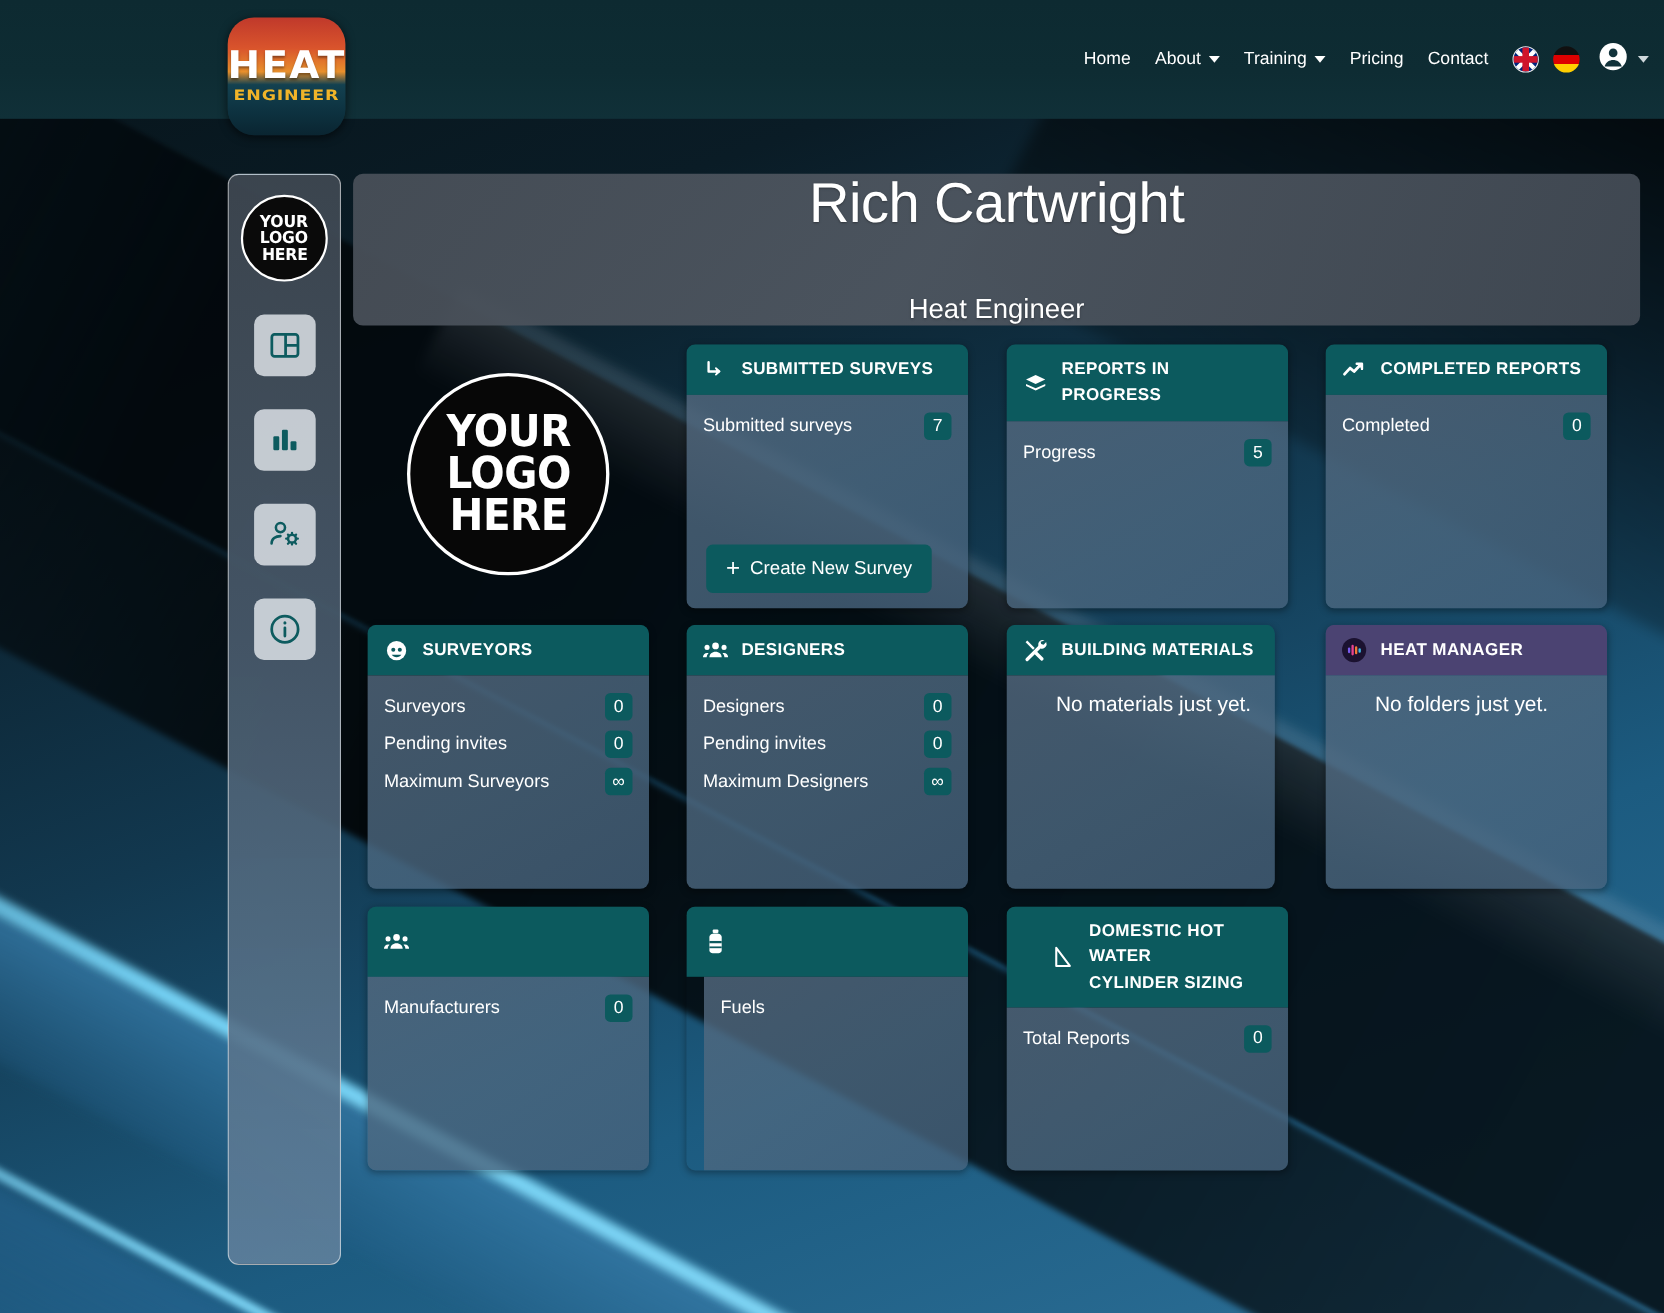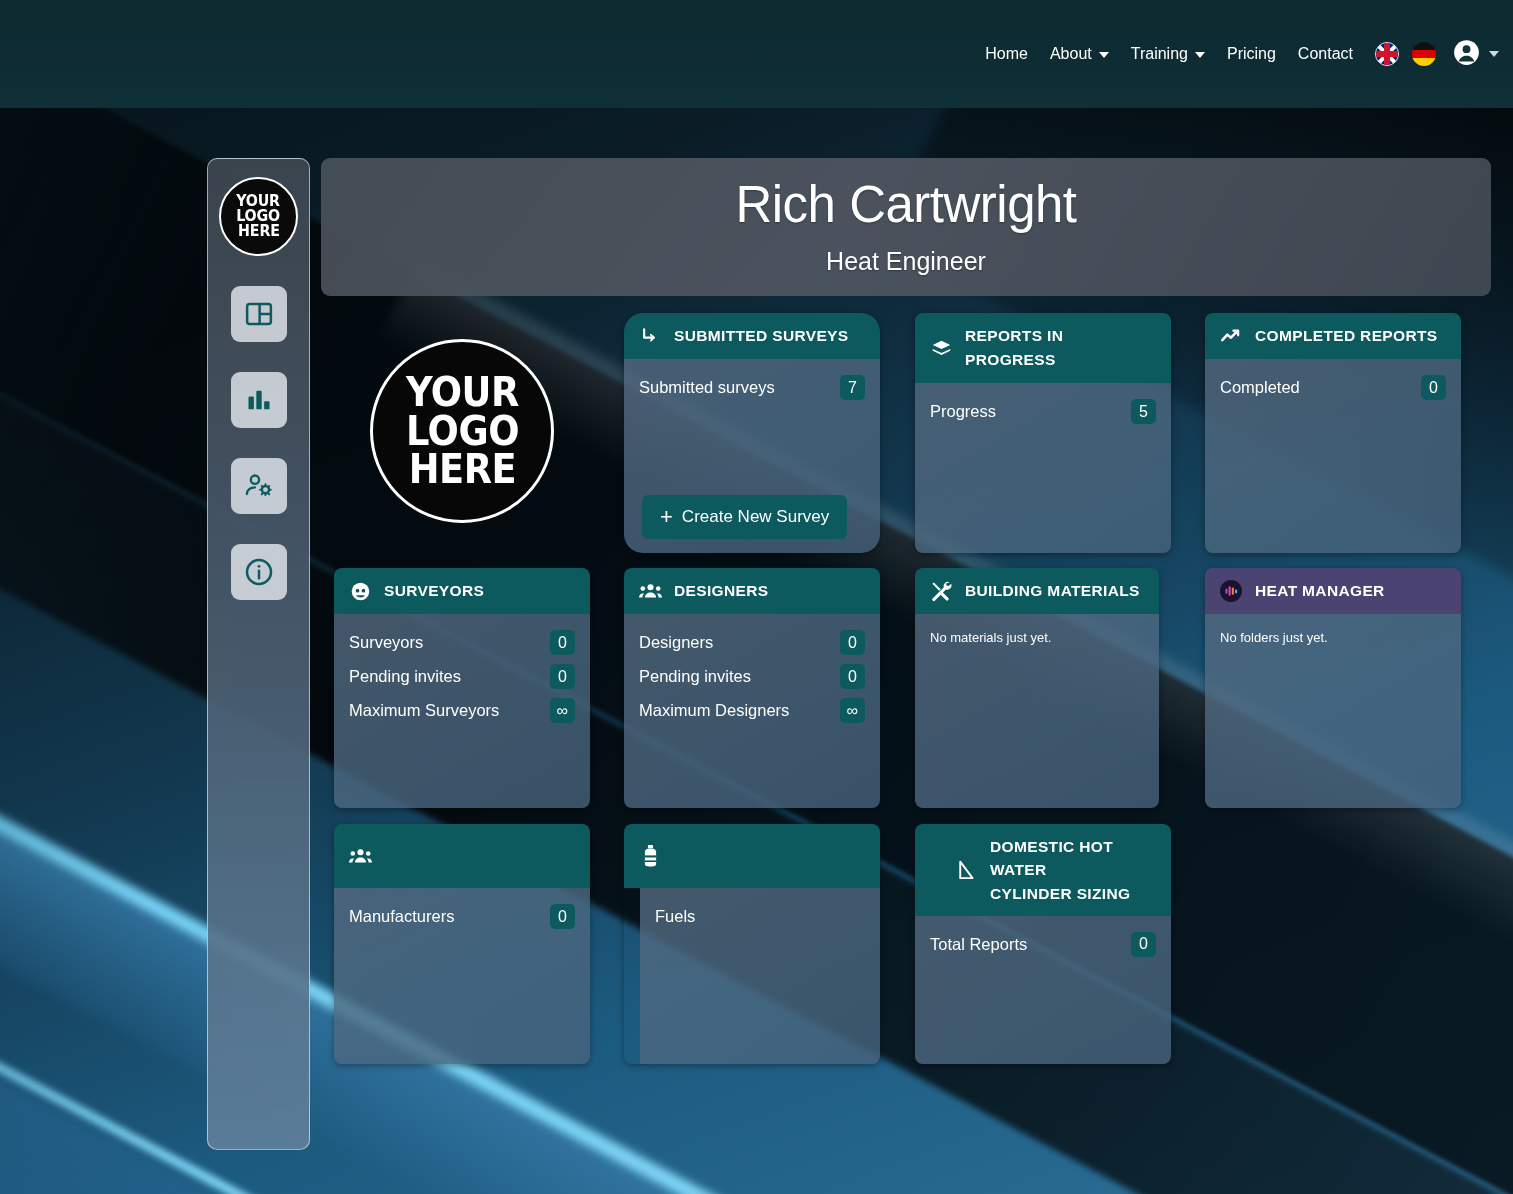--- a/index.html
+++ b/index.html
@@ -178,21 +178,21 @@
   .side-btn:first-of-type { margin-top: 52px; }
   .side-btn svg { display: block; }
 
   
   .page-banner {
     position: absolute; left: 321px; top: 158px;
     width: 1170px; height: 138px;
     background: linear-gradient(125deg, rgba(72,79,88,.94) 0%, rgba(78,86,96,.94) 45%, rgba(66,74,84,.94) 100%);
     border-radius: 9px;
     z-index: 5;
-    display: flex; flex-direction: column; align-items: center; justify-content: center;
+    display: flex; flex-direction: column; align-items: center; justify-content: space-between;
   }
   .page-banner h1 {
     color: #fff; font-size: 51px; font-weight: 400; letter-spacing: -.5px;
     line-height: 1.05; text-shadow: 0 1px 2px rgba(0,0,0,.35);
   }
   .page-banner h2 {
     color: #fff; font-size: 25px; font-weight: 400; margin-top: 16px;
     text-shadow: 0 1px 2px rgba(0,0,0,.35);
   }
 
@@ -238,21 +238,21 @@
     margin-bottom: 9px; min-height: 25px;
   }
   .stat-row:last-child { margin-bottom: 0; }
   .stat-label { color: #fff; font-size: 16.5px; }
   .stat-badge {
     background: #0c5a5e; color: #fff; font-size: 16px;
     min-width: 25px; height: 25px; border-radius: 5px;
     display: flex; align-items: center; justify-content: center;
     padding: 0 7px;
   }
-  .empty-text { color: #fff; font-size: 13px; }
+  .empty-text { color: #fff; font-size: 19px; margin-left: 30px; }
   .btn-primary {
     position: absolute; left: 18px; bottom: 16px;
     background: #0c5a5e; color: #fff; border: none;
     border-radius: 6px; padding: 11px 18px;
     font-size: 17px; font-family: inherit; cursor: pointer;
     display: flex; align-items: center; gap: 9px;
   }
   .btn-primary .plus { font-size: 22px; line-height: 1; font-weight: 400; }
 
   .twoline .title { line-height: 1.5; }
@@ -268,20 +268,24 @@
   <div class="streak glow1"></div>
   <div class="streak band2"></div>
   <div class="streak glow2"></div>
   <div class="streak band3"></div>
   <div class="streak glow3"></div>
   <div class="streak sheen"></div>
 </div>
 
 <div class="navbar">
 
+  <div class="brand-logo">
+    <div class="h-word">HEAT</div>
+    <div class="e-word">ENGINEER</div>
+  </div>
 
   <div class="nav-links">
     <a class="nav-link">Home</a>
     <a class="nav-link has-caret">About</a>
     <a class="nav-link has-caret">Training</a>
     <a class="nav-link">Pricing</a>
     <a class="nav-link">Contact</a>
 
     <div class="flag flag-uk">
       <div class="uk-inner"></div>
@@ -356,21 +360,21 @@
   <h1>Rich Cartwright</h1>
   <h2>Heat Engineer</h2>
 </div>
 
 <div class="big-logo">
   <span>YOUR</span>
   <span>LOGO</span>
   <span>HERE</span>
 </div>
 
-<div class="card" style="left:624px; top:313px; width:256px; height:240px;border-radius:19px;">
+<div class="card" style="left:624px; top:313px; width:256px; height:240px;">
   <div class="card-head">
     <span class="ico">
       <svg width="20" height="20" viewBox="0 0 24 24" fill="none" stroke="#fff" stroke-width="2.6" stroke-linecap="round" stroke-linejoin="round">
         <path d="M5 4v10h11"></path>
         <path d="M13 10.5l4 3.5-4 3.5" fill="#fff" stroke-width="2"></path>
       </svg>
     </span>
     <span class="title">Submitted Surveys</span>
   </div>
   <div class="card-body" style="height:196px;">

